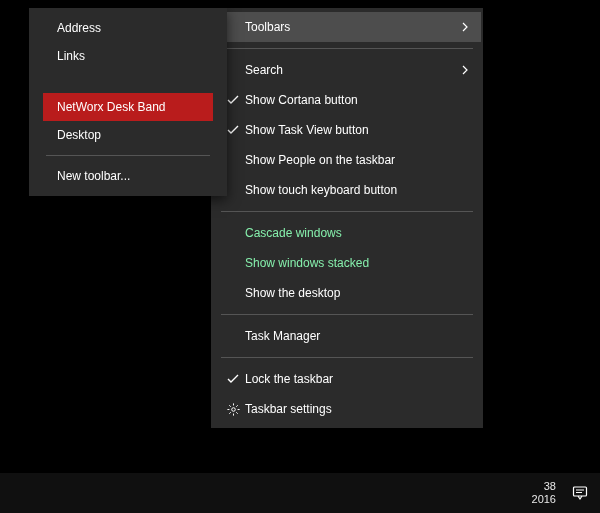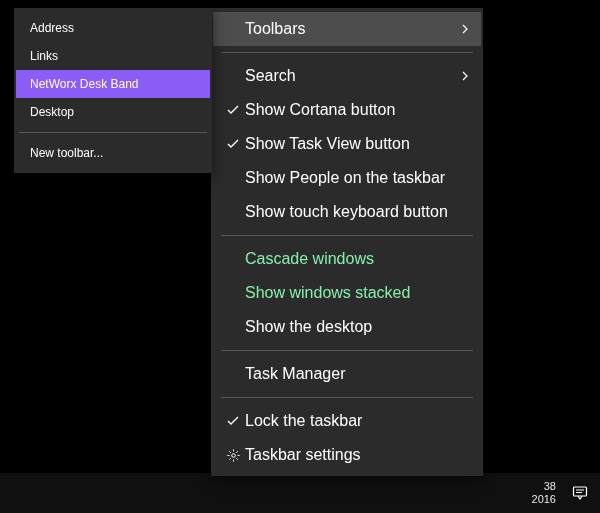--- a/index.html
+++ b/index.html
@@ -1,50 +1,51 @@
 <!DOCTYPE html>
 <html><head>
   <meta charset="utf-8">
   <style>
     * { margin: 0; padding: 0; box-sizing: border-box; font-family: 'Segoe UI', Tahoma, sans-serif; }
     body { width: 600px; height: 513px; background: #000; overflow: hidden; position: relative; }
     
     .submenu {
       position: absolute;
-      left: 14px;
+      left: 29px;
       top: 8px;
       width: 198px;
       background: #2b2b2b;
       color: #fff;
       font-size: 12px;
-      padding: 6px 2px;
+      padding: 6px 14px;
       box-shadow: 0 4px 12px rgba(0,0,0,0.6);
       z-index: 2;
     }
     .submenu .item {
       padding: 7px 14px;
       cursor: pointer;
     }
     .submenu .item.highlight {
-      background: #8b5cf6;
+      background: #b91c1c;
+      margin-top: 23px;
     }
     .submenu .separator {
       height: 1px;
       background: #555;
       margin: 6px 3px;
     }
     
     .mainmenu {
       position: absolute;
       left: 211px;
       top: 8px;
       width: 272px;
       background: #2b2b2b;
       color: #fff;
-      font-size: 16px;
+      font-size: 12px;
       padding: 4px 2px;
       box-shadow: 0 4px 12px rgba(0,0,0,0.6);
       z-index: 1;
     }
     .mainmenu .item {
       display: flex;
       align-items: center;
       padding: 8px 12px 8px 8px;
       cursor: pointer;
     }

